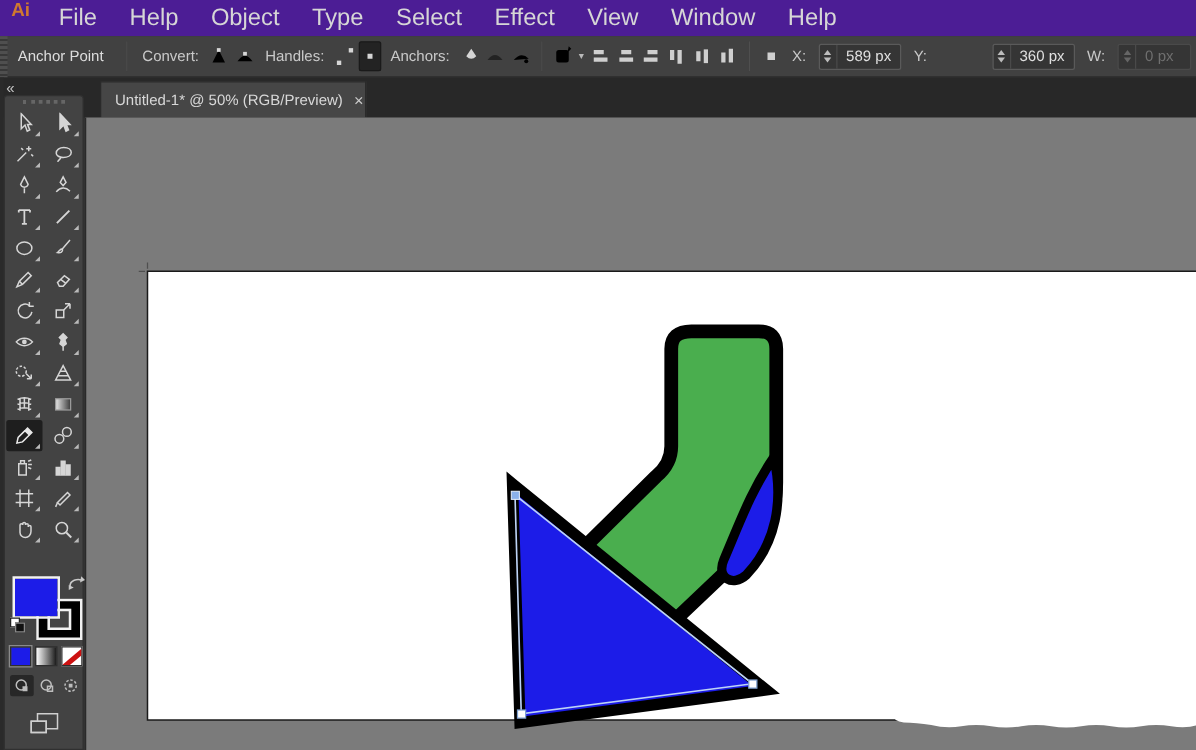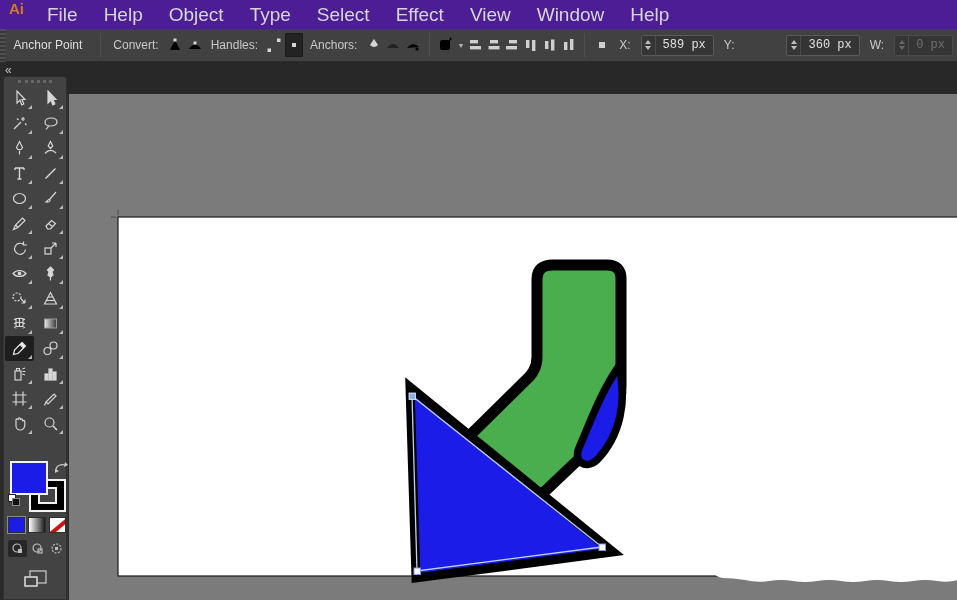--- a/index.html
+++ b/index.html
@@ -28,21 +28,21 @@
   #cb-grip { width:8px; height:33px;
              background:repeating-linear-gradient(#4f4f4f 0 2px, #383838 2px 4px); }
   .cb-label { padding:0 6px; white-space:nowrap; }
   .cb-title { color:#dddddd; padding:0 12px 0 8px; white-space:nowrap; }
   .cb-sep { width:1px; height:24px; background:#303030; border-right:1px solid #4f4f4f; margin:0 6px; }
   .icon-btn { width:24px; height:24px; display:flex; align-items:center; justify-content:center;
               border-radius:2px; margin:0 1px; }
   .icon-btn.pressed { background:#232323; box-shadow:inset 0 0 0 1px #1a1a1a; }
   .icon-btn svg { display:block; }
   .field { height:21px; background:#353535; border:1px solid #5a5a5a; border-radius:2px;
-           display:flex; align-items:center; margin:0 4px; color:#e0e0e0;font-family:Liberation Mono, monospace; }
+           display:flex; align-items:center; margin:0 4px; color:#e0e0e0; }
   .field.disabled { color:#6f6f6f; border-color:#4a4a4a; }
   .stepper { display:flex; flex-direction:column; align-items:center; justify-content:center;
              width:14px; height:100%; border-right:1px solid #4a4a4a; }
   .stepper i { display:block; width:0; height:0; border-left:3px solid transparent;
                border-right:3px solid transparent; }
   .stepper .up { border-bottom:4px solid #bdbdbd; margin-bottom:2px; }
   .stepper .dn { border-top:4px solid #bdbdbd; }
   .field.disabled .stepper .up { border-bottom-color:#666; }
   .field.disabled .stepper .dn { border-top-color:#666; }
   .field .val { padding:0 7px; font-size:12px; white-space:nowrap; }
@@ -256,20 +256,24 @@
       <span class="stepper">
           <i class="up"></i>
           <i class="dn"></i>
         </span>
       <span class="val">0 px</span>
     </span>
   </div>
 
   <div id="tabstrip">
     <span id="collapse-btn">«</span>
+    <div id="doc-tab">
+      <span class="t-title">Untitled-1* @ 50% (RGB/Preview)</span>
+      <span class="t-close">×</span>
+    </div>
   </div>
 
   <div id="tools-edge"></div>
   <div id="toolbar">
     <div id="tb-grip"></div>
 
     <div class="trow">
       <div class="tcell fly">
         <svg width="17" height="17" viewBox="0 0 17 17">
             <path d="M6 1 L6 13 L9 10 L10.8 15 L12.8 14 L11 9.5 L14 9.5 Z"></path>

